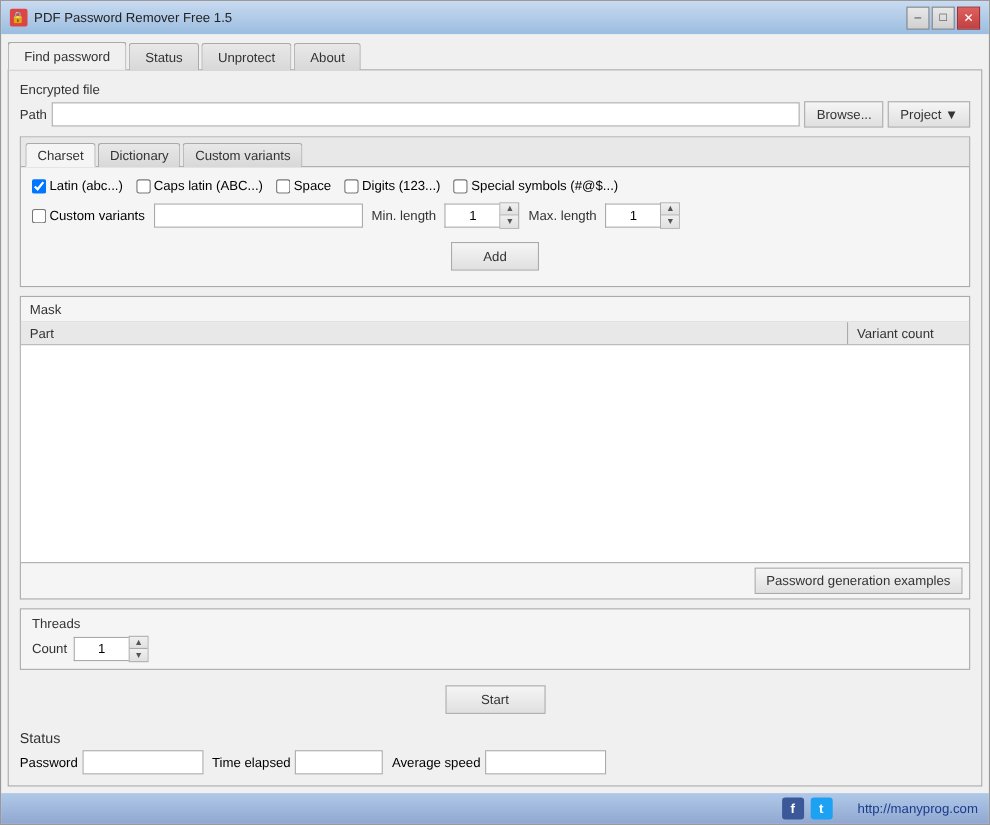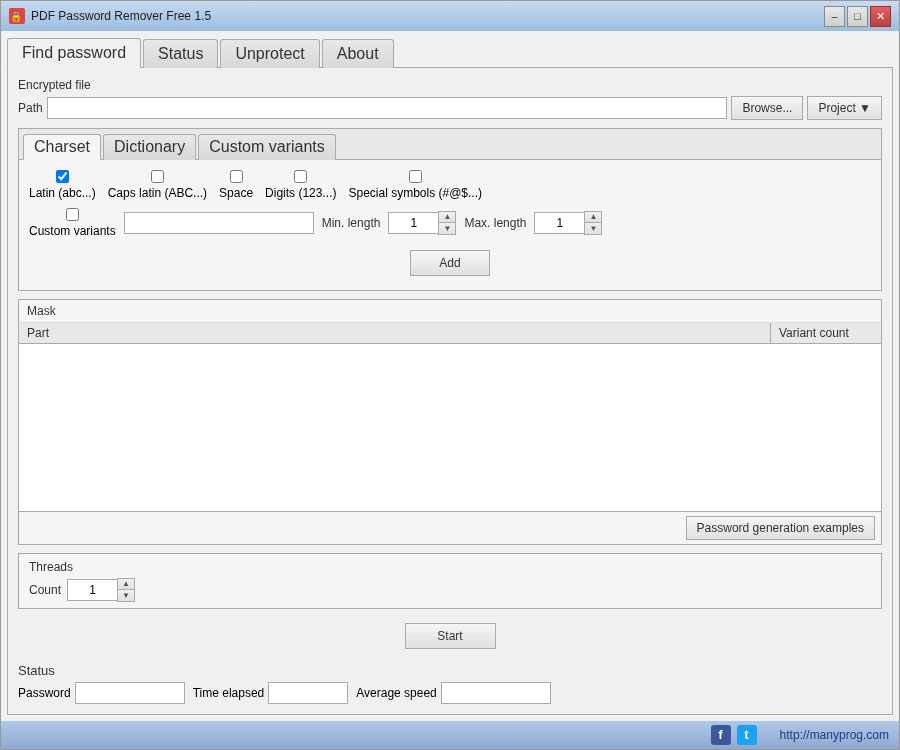--- a/index.html
+++ b/index.html
@@ -97,21 +97,21 @@
     }
 
     .tab {
       padding: 5px 14px;
       border: 1px solid #aaa;
       border-bottom: none;
       background: linear-gradient(to bottom, #e8e8e8, #d8d8d8);
       cursor: pointer;
       border-radius: 3px 3px 0 0;
       color: #333;
-      font-size: 16px;
+      font-size: 12px;
       position: relative;
       bottom: -1px;
     }
 
     .tab.active {
       background: #f0f0f0;
       border-bottom: 1px solid #f0f0f0;
       z-index: 2;
       font-weight: normal;
     }
@@ -191,21 +191,21 @@
       border-bottom: 1px solid #aaa;
     }
 
     .inner-tab {
       padding: 3px 10px;
       border: 1px solid #aaa;
       border-bottom: none;
       background: linear-gradient(to bottom, #e8e8e8, #d8d8d8);
       cursor: pointer;
       border-radius: 3px 3px 0 0;
-      font-size: 16px;
+      font-size: 12px;
       color: #333;
       position: relative;
       bottom: -1px;
     }
 
     .inner-tab.active {
       background: #f5f5f5;
       border-bottom: 1px solid #f5f5f5;
     }
 
@@ -221,21 +221,20 @@
       margin-bottom: 8px;
       flex-wrap: wrap;
     }
 
     .checkbox-label {
       display: flex;
       align-items: center;
       gap: 3px;
       cursor: pointer;
       font-size: 12px;
-      flex-direction: column;
     }
 
     .checkbox-label input[type=checkbox] {
       cursor: pointer;
     }
 
     .custom-row {
       display: flex;
       align-items: center;
       gap: 8px;

